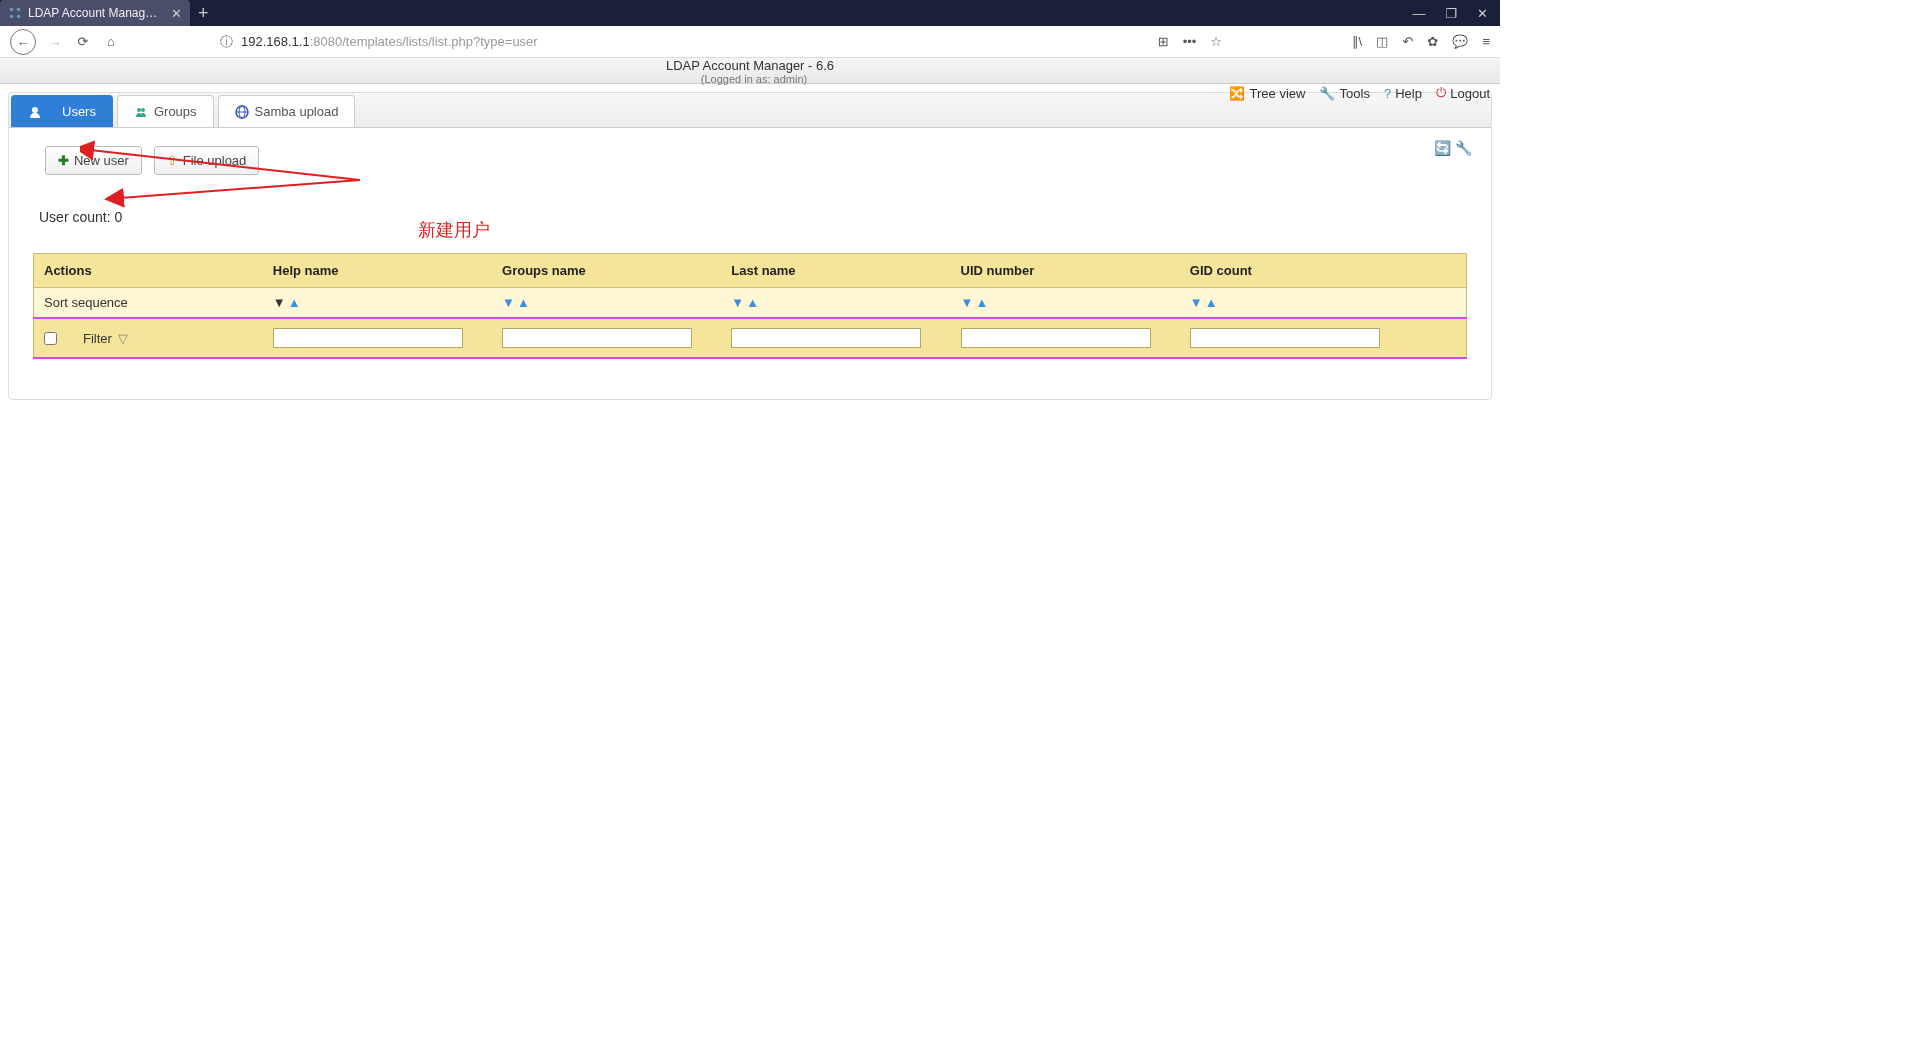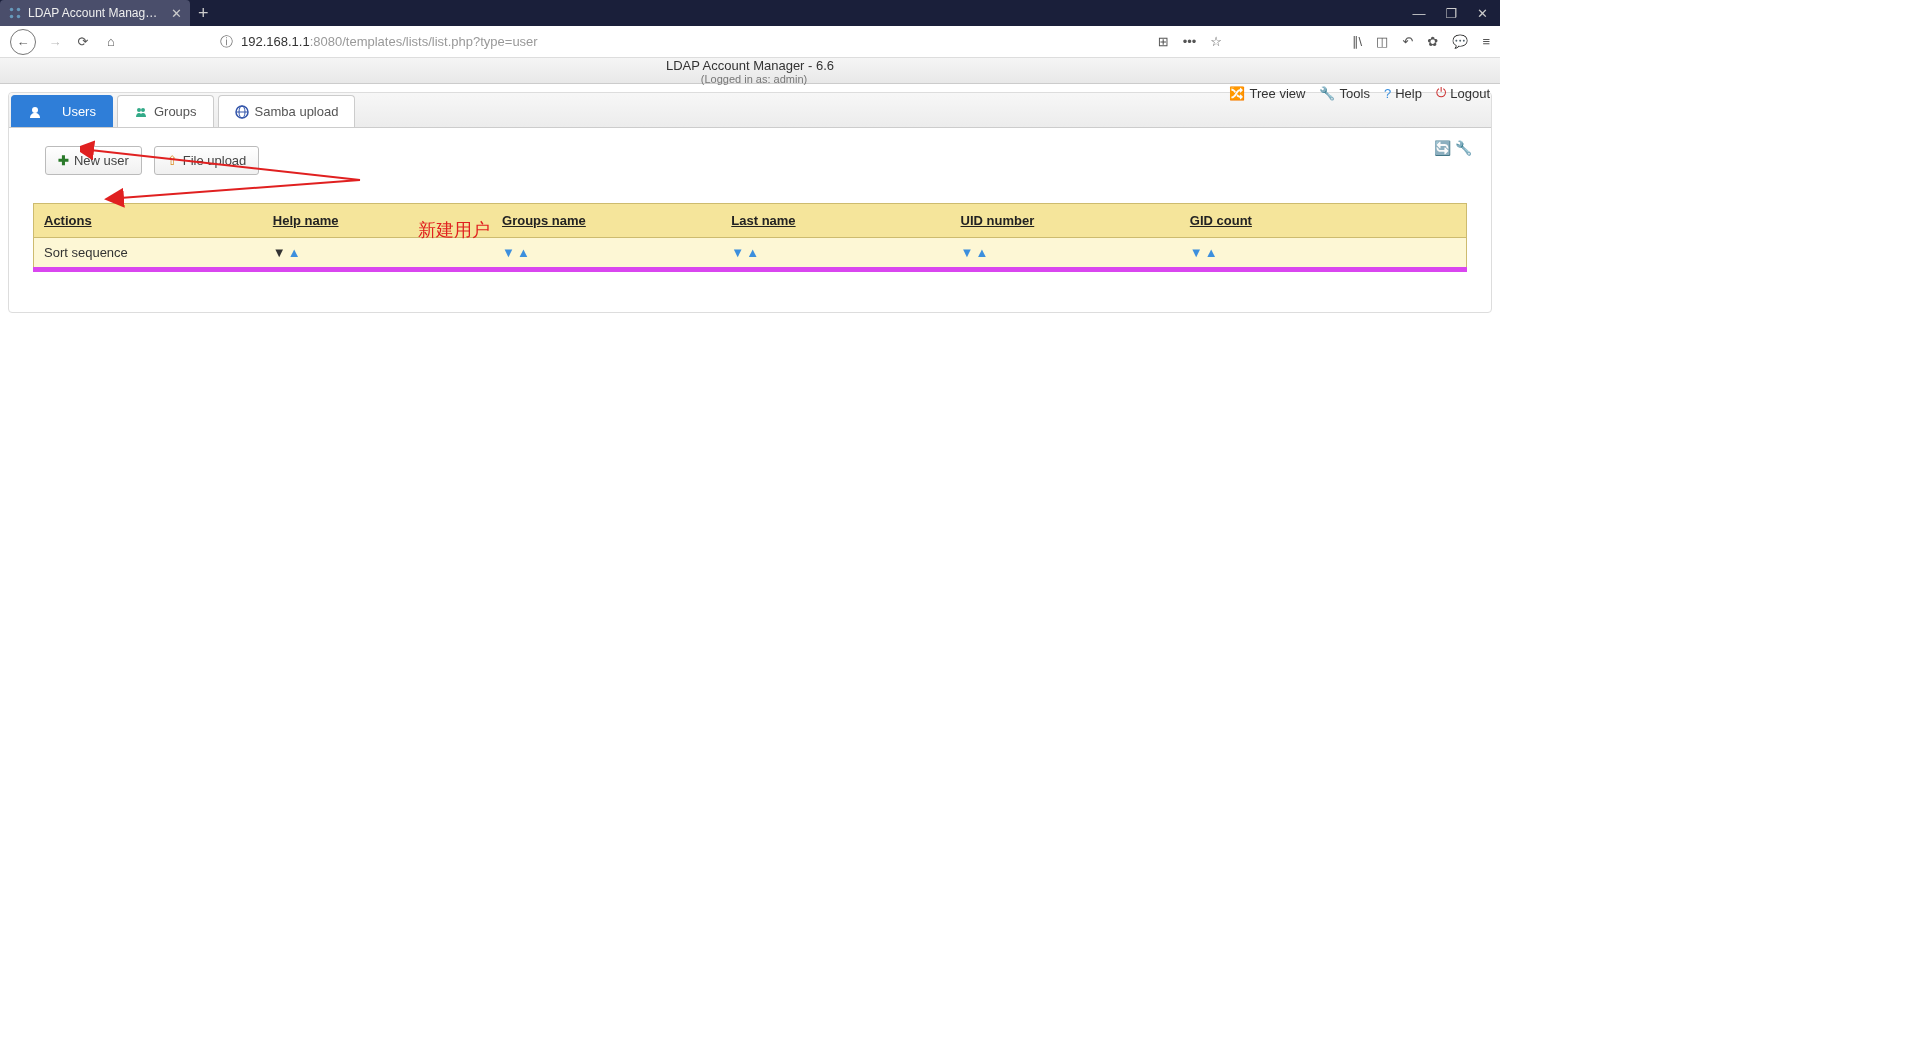--- a/index.html
+++ b/index.html
@@ -49,22 +49,22 @@
     .btn { padding: 6px 12px; border: 1px solid #bbb; border-radius: 3px; background: linear-gradient(#fff, #f0f0f0); display: flex; align-items: center; gap: 5px; cursor: pointer; font-size: 13px; color: #444; }
     .btn .plus-icon { color: #2a7a2a; font-weight: bold; }
     .btn .upload-icon { color: #d88c1e; }
     .corner-icons { position: absolute; right: 18px; top: 12px; display: flex; gap: 4px; }
     .corner-icons span { font-size: 14px; color: #666; }
 
     .count-text { margin-top: 34px; margin-left: 6px; color: #333; font-size: 14px; }
 
     
     table.data { width: 100%; border-collapse: collapse; margin-top: 28px; border: 1px solid #cdbb6f; }
-    table.data th { background: #f5e59b; padding: 9px 10px; text-align: left; font-weight: bold; font-size: 13px; color: #222; border-bottom: 1px solid #cdbb6f; text-decoration: underline; }
-    table.data td { background: #fdf7d5; padding: 7px 10px; font-size: 13px; color: #333; border-bottom: 5px solid #d946ef; margin-left: 27px; }
+    table.data th { background: #f5e59b; padding: 9px 10px; text-align: left; font-weight: bold; font-size: 13px; color: #222; border-bottom: 1px solid #cdbb6f; }
+    table.data td { background: #fdf7d5; padding: 7px 10px; font-size: 13px; color: #333; border-bottom: 2px solid #d946ef; margin-left: 27px; }
     table.data tr.filter-row td { background: #f5e59b; padding: 9px 10px; }
     .sort-arrows { display: inline-flex; gap: 2px; }
     .arrow-down-active { color: #333; }
     .arrow-up { color: #3d8fdd; }
     .arrow-down { color: #3d8fdd; }
     .filter-input { width: 190px; padding: 2px 4px; border: 1px solid #b3a965; background: #fff; font-size: 12px; }
     .filter-label { display: flex; align-items: center; gap: 6px; }
     .funnel-icon { color: #888; }
     input[type="checkbox"].row-check { margin: 0; }
     
@@ -187,20 +187,21 @@
       <div class="btn">
         <span class="plus-icon">✚</span>
         <span>New user</span>
       </div>
       <div class="btn">
         <span class="upload-icon">⇧</span>
         <span>File upload</span>
       </div>
     </div>
 
+    <div class="count-text">User count: 0</div>
 
     <table class="data">
       <thead>
         <tr>
           <th style="width:16%">Actions</th>
           <th style="width:16%">Help name</th>
           <th style="width:16%">Groups name</th>
           <th style="width:16%">Last name</th>
           <th style="width:16%">UID number</th>
           <th>GID count</th>
@@ -223,20 +224,35 @@
               </span></td>
           <td><span class="sort-arrows">
                 <span class="arrow-down">▼</span>
                 <span class="arrow-up">▲</span>
               </span></td>
           <td><span class="sort-arrows">
                 <span class="arrow-down">▼</span>
                 <span class="arrow-up">▲</span>
               </span></td>
         </tr>
+        <tr class="filter-row">
+          <td>
+            <div class="filter-label">
+              <input type="checkbox" class="row-check" style="">
+              <span style="width:14px"></span>
+              <span>Filter</span>
+              <span class="funnel-icon">▽</span>
+            </div>
+          </td>
+          <td><input class="filter-input" style=""></td>
+          <td><input class="filter-input" style=""></td>
+          <td><input class="filter-input" style=""></td>
+          <td><input class="filter-input" style=""></td>
+          <td><input class="filter-input" style=""></td>
+        </tr>
       </tbody>
     </table>
   </div>
 </div>
 
 <svg class="annotation-svg" style="left:80px; top:130px; width:300px; height:80px;">
   <defs>
     <marker id="ah" markerWidth="10" markerHeight="10" refX="2" refY="5" orient="auto">
       <path d="M0,0 L10,5 L0,10 z" fill="#e02020"></path>
     </marker>

